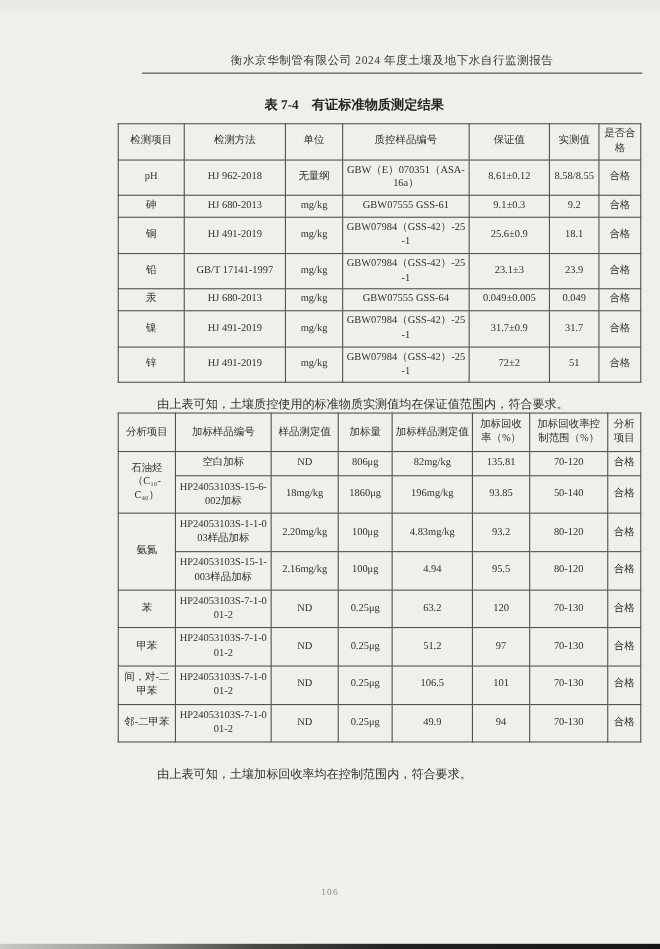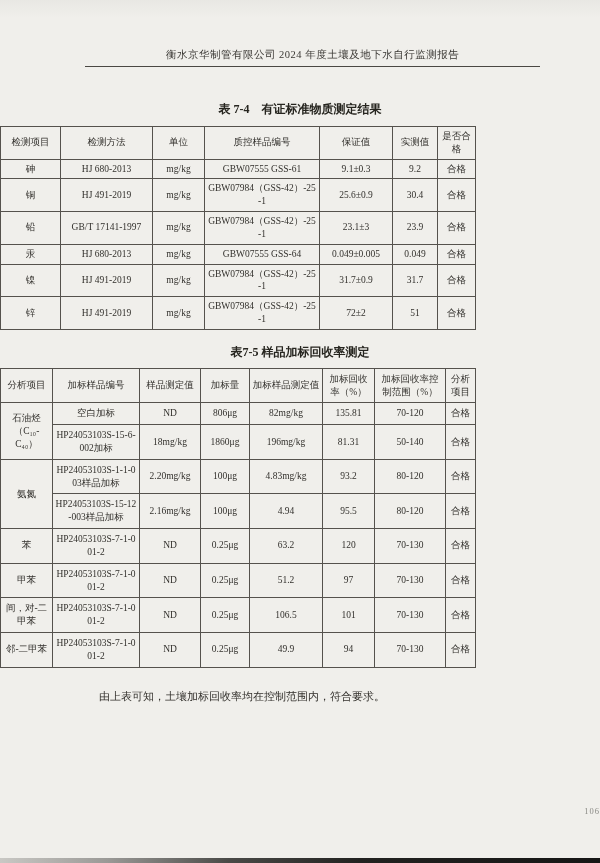--- a/index.html
+++ b/index.html
@@ -15,41 +15,43 @@
     font-family:"Liberation Serif","DejaVu Serif",serif;
     color:var(--ink);
     position:relative;
     overflow:hidden;
   }
   .page{
     position:absolute;inset:0;
     background:
       linear-gradient(180deg, rgba(210,210,205,0.25) 0px, rgba(240,239,235,0) 18px),
       var(--paper);
+    padding-left: 44px;
   }
   .report-header{
     margin:48px 60px 0 85px;
     width:455px;
     text-align:center;
     font-size:10.5px;
     letter-spacing:0.5px;
     padding-bottom:4px;
     border-bottom:1.2px solid #4a4843;
     color:#3a3834;
   }
   .tbl-title{
     text-align:center;
     font-weight:bold;
     font-size:12px;
-    margin:34px 0 8px 0;
+    margin:20px 0 8px 0;
     color:#26251f;
   }
   .tbl-title.second{margin-top:14px;margin-bottom:7px;}
   table{
     width:475px;
+    margin-left:63px;
     border-collapse:collapse;
     table-layout:fixed;
   }
   th,td{
     border:1px solid var(--line);
     font-size:9.5px;
     font-weight:normal;
     text-align:center;
     vertical-align:middle;
     line-height:1.35;
@@ -63,21 +65,21 @@
     width:475px;
     margin:12px 60px 0 63px;
     font-size:11px;
     text-indent:36px;
     color:#33312d;
   }
   .note.second{margin-top:21px;}
   .page-number{
     position:absolute;
     left:0;right:0;top:806px;
-    text-align:right;
+    text-align:center;
     font-size:8.5px;
     color:var(--faint);
     letter-spacing:1px;
   }
   .scan-edge-bottom{
     position:absolute;
     left:0;right:0;bottom:0;height:5px;
     background:linear-gradient(90deg,#c9c8c4 0%,#9a9996 18%,#4a4a47 38%,#222220 60%,#161615 100%);
   }
 </style>
@@ -106,35 +108,44 @@
           <th>检测方法</th>
           <th>单位</th>
           <th>质控样品编号</th>
           <th>保证值</th>
           <th>实测值</th>
           <th>是否合格</th>
         </tr>
       </thead>
     <tbody id="t1-body">
         <tr>
+          <td>pH</td>
+          <td>HJ 962-2018</td>
+          <td>无量纲</td>
+          <td class="col-qc">GBW（E）070351（ASA-16a）</td>
+          <td>8.61±0.12</td>
+          <td>8.58/8.55</td>
+          <td>合格</td>
+        </tr>
+        <tr>
           <td>砷</td>
           <td>HJ 680-2013</td>
           <td>mg/kg</td>
           <td class="col-qc">GBW07555 GSS-61</td>
           <td>9.1±0.3</td>
           <td>9.2</td>
           <td>合格</td>
         </tr>
         <tr>
           <td>铜</td>
           <td>HJ 491-2019</td>
           <td>mg/kg</td>
           <td class="col-qc">GBW07984（GSS-42）-25-1</td>
           <td>25.6±0.9</td>
-          <td>30.4</td>
+          <td>18.1</td>
           <td>合格</td>
         </tr>
         <tr>
           <td>铅</td>
           <td>GB/T 17141-1997</td>
           <td>mg/kg</td>
           <td class="col-qc">GBW07984（GSS-42）-25-1</td>
           <td>23.1±3</td>
           <td>23.9</td>
           <td>合格</td>
@@ -162,22 +173,22 @@
           <td>HJ 491-2019</td>
           <td>mg/kg</td>
           <td class="col-qc">GBW07984（GSS-42）-25-1</td>
           <td>72±2</td>
           <td>51</td>
           <td>合格</td>
         </tr>
       </tbody>
   </table>
 
-
-  <div class="tbl-title second">表7-5 样品加标回收率测定</div>
+  <div class="note">由上表可知，土壤质控使用的标准物质实测值均在保证值范围内，符合要求。</div>
+
 
   <table id="table-7-5">
     <colgroup>
       <col style="width:52px">
         <col style="width:87px">
         <col style="width:61px">
       <col style="width:49px">
         <col style="width:73px">
         <col style="width:52px">
       <col style="width:71px">
@@ -204,36 +215,36 @@
           <td>82mg/kg</td>
           <td>135.81</td>
           <td>70-120</td>
           <td>合格</td>
         </tr>
         <tr>
           <td class="col-sample">HP24053103S-15-6-002加标</td>
           <td>18mg/kg</td>
           <td>1860μg</td>
           <td>196mg/kg</td>
-          <td>81.31</td>
+          <td>93.85</td>
           <td>50-140</td>
           <td>合格</td>
         </tr>
         <tr>
           <td rowspan="2">氨氮</td>
           <td class="col-sample">HP24053103S-1-1-003样品加标</td>
           <td>2.20mg/kg</td>
           <td>100μg</td>
           <td>4.83mg/kg</td>
           <td>93.2</td>
           <td>80-120</td>
           <td>合格</td>
         </tr>
         <tr>
-          <td class="col-sample">HP24053103S-15-12-003样品加标</td>
+          <td class="col-sample">HP24053103S-15-1-003样品加标</td>
           <td>2.16mg/kg</td>
           <td>100μg</td>
           <td>4.94</td>
           <td>95.5</td>
           <td>80-120</td>
           <td>合格</td>
         </tr>
         <tr>
           <td rowspan="1">苯</td>
           <td class="col-sample">HP24053103S-7-1-001-2</td>

